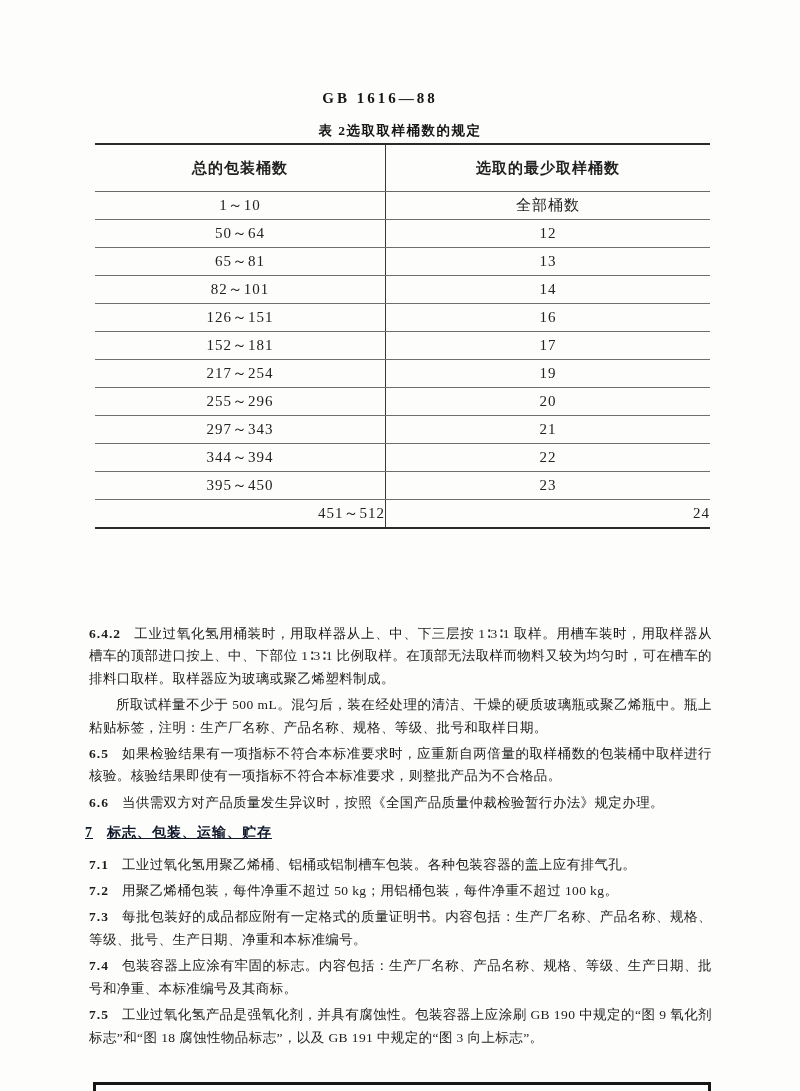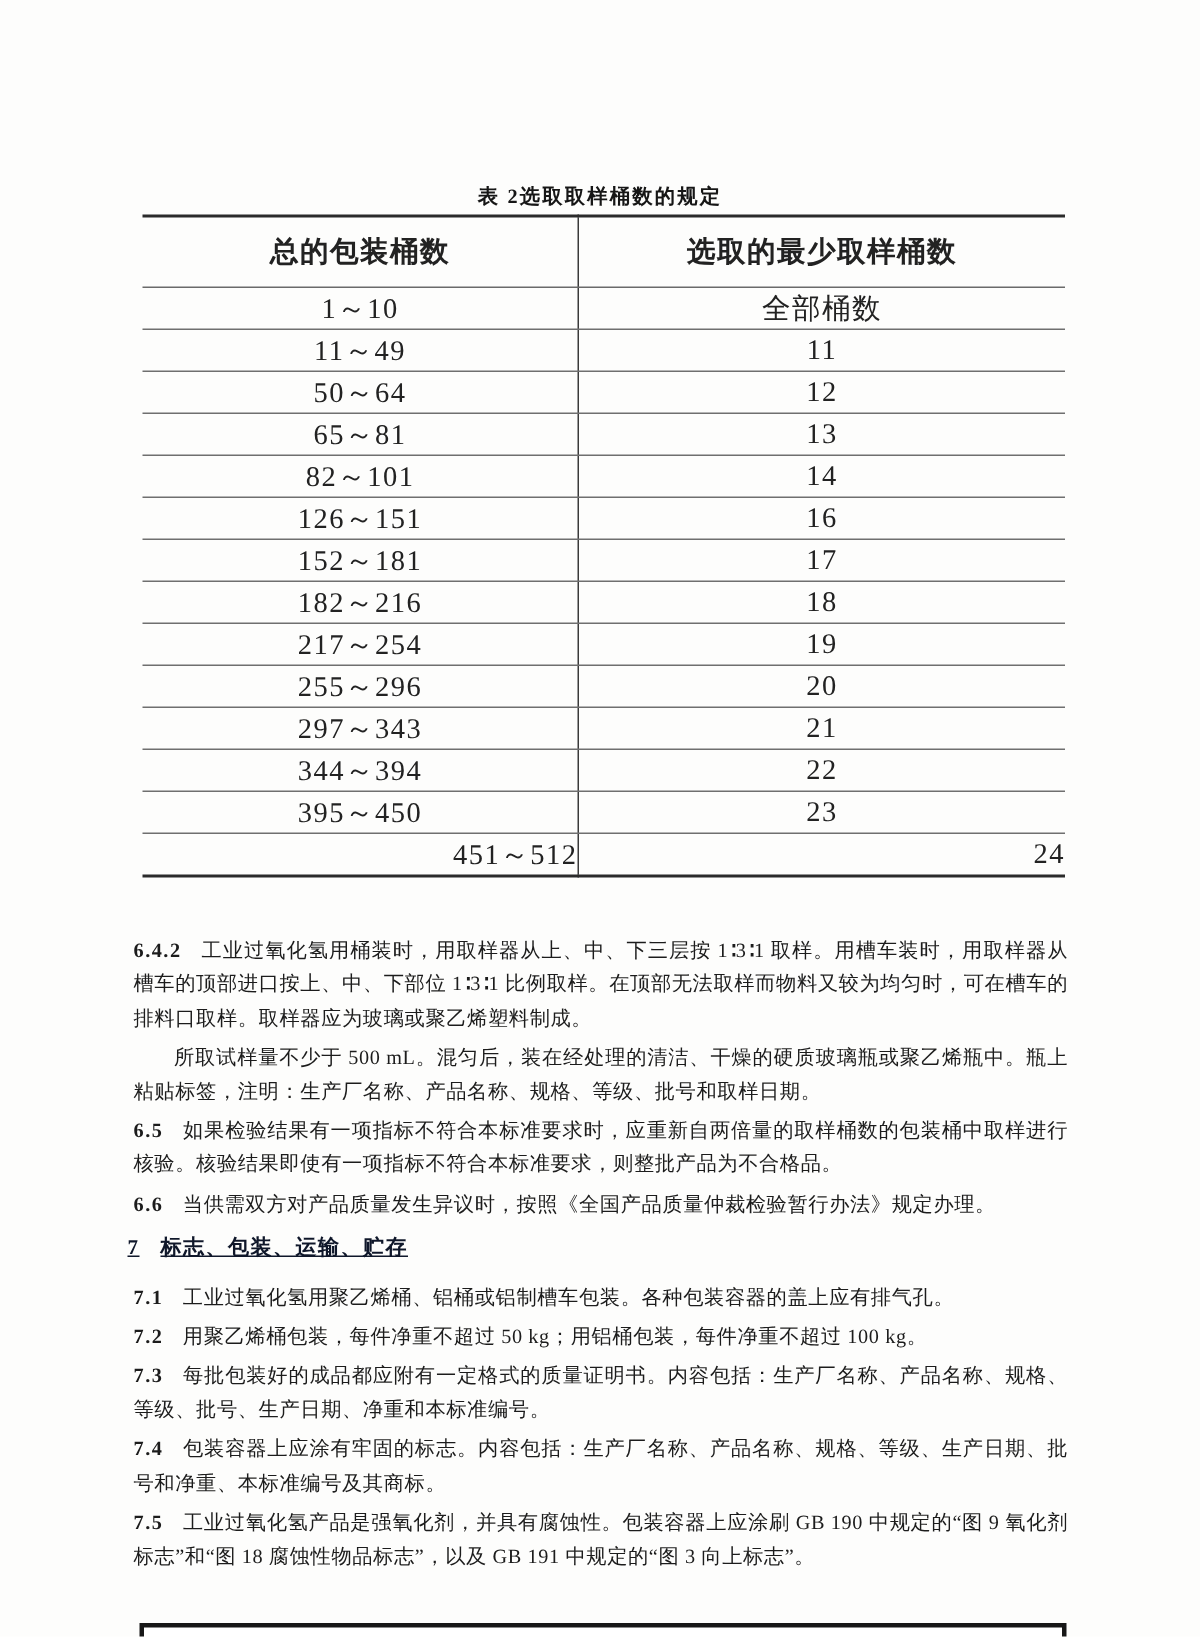--- a/index.html
+++ b/index.html
@@ -24,21 +24,21 @@
     color:#161616;
   }
   .tbl-caption .cap-label { }
   table.sampling {
     position:absolute; left:95px; top:143px;
     width:615px;
     border-collapse:collapse;
     table-layout:fixed;
     border-top:2.5px solid #2b2b2b;
     border-bottom:2.5px solid #2b2b2b;
-    font-size:19px;
+    font-size:15px;
     color:#222;
   }
   table.sampling th, table.sampling td {
     text-align:center; vertical-align:middle;
     letter-spacing:1px;
     font-weight:normal;
     padding:0;
   }
   table.sampling th {
     height:46px;
@@ -76,64 +76,57 @@
     width:612px; height:30px;
     border:3px solid #171717;
     background:#ffffff;
   }
 </style>
 </head>
 <body>
 
 <div class="page">
 
+  <div class="doc-num">GB 1616—88</div>
 
   <div class="tbl-caption">
     <span class="cap-label">表 2</span><span>选取取样桶数的规定</span>
   </div>
 
   <table class="sampling">
     <thead>
       <tr>
         <th>总的包装桶数</th>
         <th>选取的最少取样桶数</th>
       </tr>
     </thead>
     <tbody>
         <tr>
           <td>1～10</td>
           <td>全部桶数</td>
-        </tr>
-        <tr>
-          <td>11～49</td>
-          <td>11</td>
         </tr>
         <tr>
           <td>50～64</td>
           <td>12</td>
         </tr>
         <tr>
           <td>65～81</td>
           <td>13</td>
         </tr>
         <tr>
           <td>82～101</td>
           <td>14</td>
         </tr>
         <tr>
           <td>126～151</td>
           <td>16</td>
         </tr>
         <tr>
           <td>152～181</td>
           <td>17</td>
-        </tr>
-        <tr>
-          <td>182～216</td>
-          <td>18</td>
         </tr>
         <tr>
           <td>217～254</td>
           <td>19</td>
         </tr>
         <tr>
           <td>255～296</td>
           <td>20</td>
         </tr>
         <tr>

